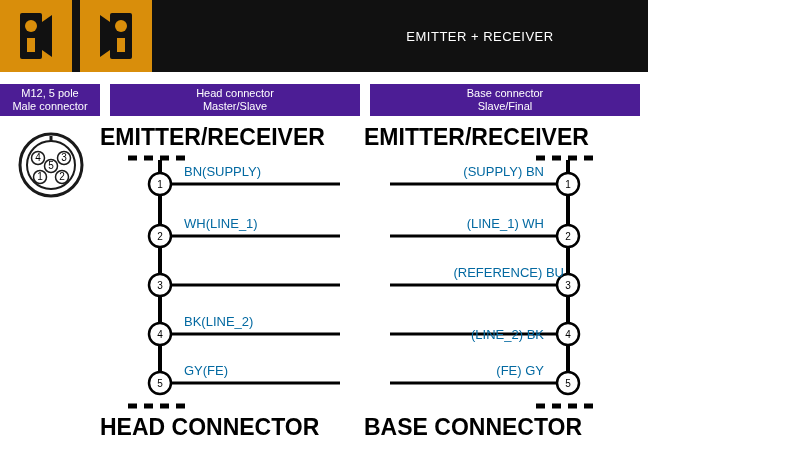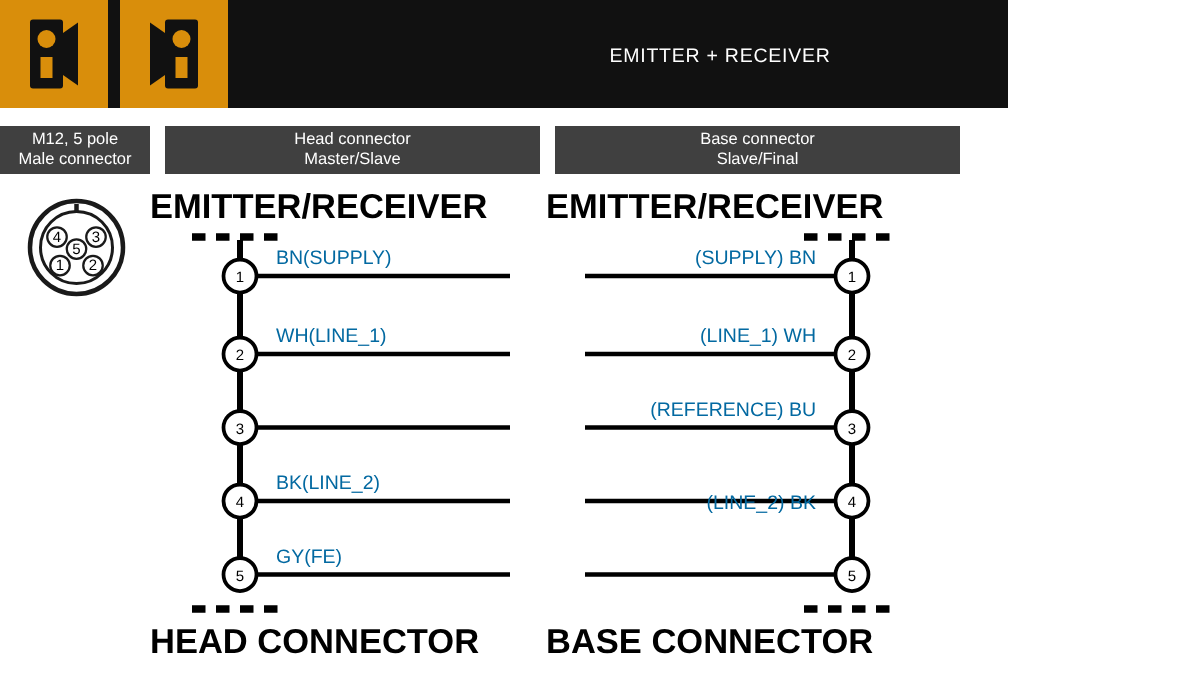--- a/index.html
+++ b/index.html
@@ -8,41 +8,40 @@
     background:#ffffff;
     font-family:"Liberation Sans", sans-serif;
     overflow:hidden;
     position:relative;
   }
 
   
   .topbar{
     position:absolute;left:0;top:0;width:648px;height:72px;
     background:#111111;
-    padding-left:24px;
   }
   .icon-box{
     position:absolute;top:0;width:72px;height:72px;
     background:#d98e0b;
   }
   .icon-box.one{left:0;}
   .icon-box.two{left:80px;}
   .sensor-glyph{
     position:absolute;left:50%;top:50%;transform:translate(-50%,-50%);
   }
   .top-title{
     position:absolute;left:160px;top:0;width:640px;height:72px;
     display:flex;align-items:center;justify-content:center;
     color:#ffffff;font-size:13px;letter-spacing:.5px;
   }
 
   
   .strip{
     position:absolute;top:84px;height:32px;
-    background:#404040;color:#ffffff;
+    background:#4c1d95;color:#ffffff;
     display:flex;flex-direction:column;align-items:center;justify-content:center;
     font-size:11px;line-height:13px;text-align:center;
   }
   .strip.left{left:0;width:100px;}
   .strip.mid{left:110px;width:250px;}
   .strip.right{left:370px;width:270px;}
 
   
   .pinout{
     position:absolute;left:18px;top:132px;width:66px;height:66px;
@@ -176,15 +175,16 @@
     <text class="pinnum" x="568" y="269" text-anchor="middle">5</text>
   </svg>
 
   <div class="wirelabel" style="left:184px;top:46px;">BN(SUPPLY)</div>
   <div class="wirelabel" style="left:184px;top:98px;">WH(LINE_1)</div>
   <div class="wirelabel" style="left:184px;top:196px;">BK(LINE_2)</div>
   <div class="wirelabel" style="left:184px;top:245px;">GY(FE)</div>
 
   <div class="wirelabel r" style="left:380px;top:46px;width:164px;">(SUPPLY) BN</div>
   <div class="wirelabel r" style="left:380px;top:98px;width:164px;">(LINE_1) WH</div>
-  <div class="wirelabel r" style="left:380px;top:147px;width:164px;">(REFERENCE) BU</div>
+  <div class="wirelabel r" style="left:400px;top:147px;width:164px;">(REFERENCE) BU</div>
   <div class="wirelabel r" style="left:380px;top:189px;width:164px;margin-top:20px;">(LINE_2) BK</div>
+  <div class="wirelabel r" style="left:380px;top:245px;width:164px;">(FE) GY</div>
 </div>
 
 </body></html>

